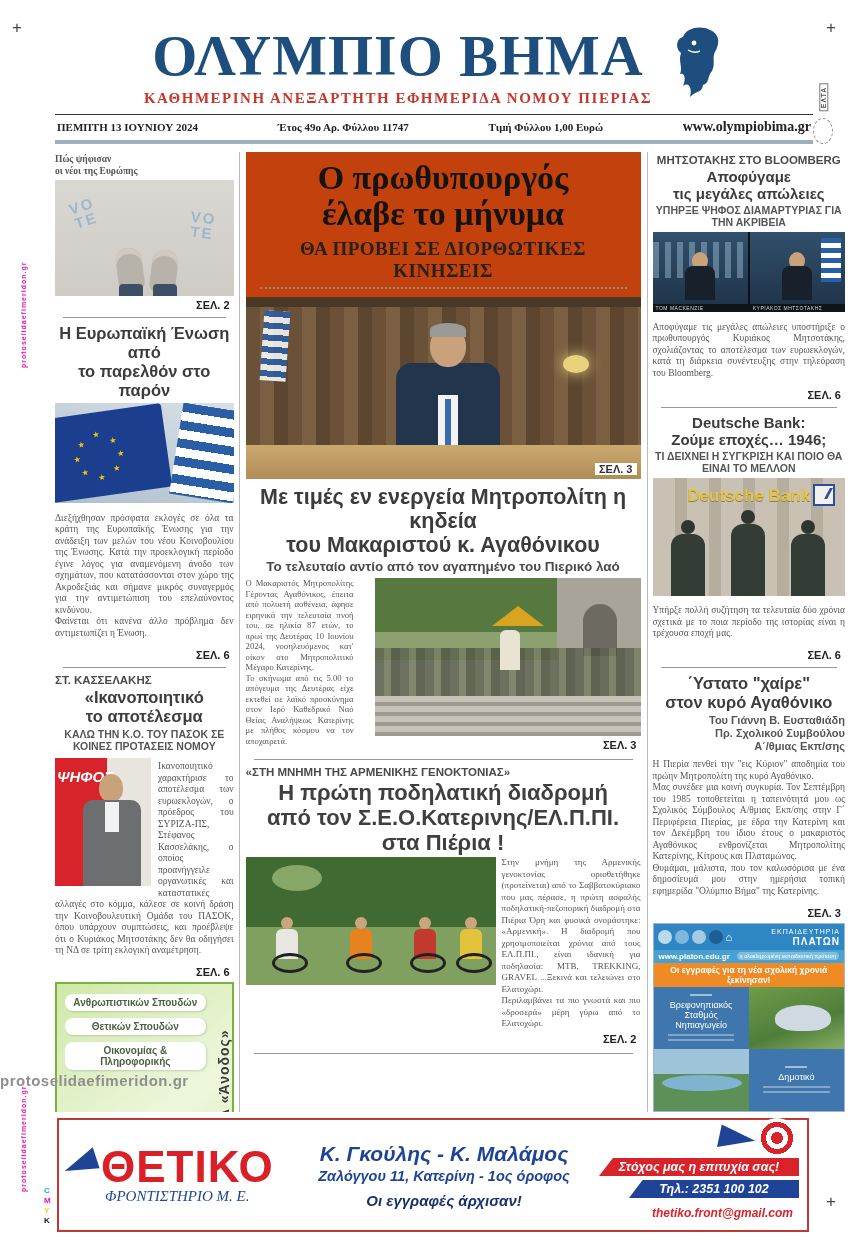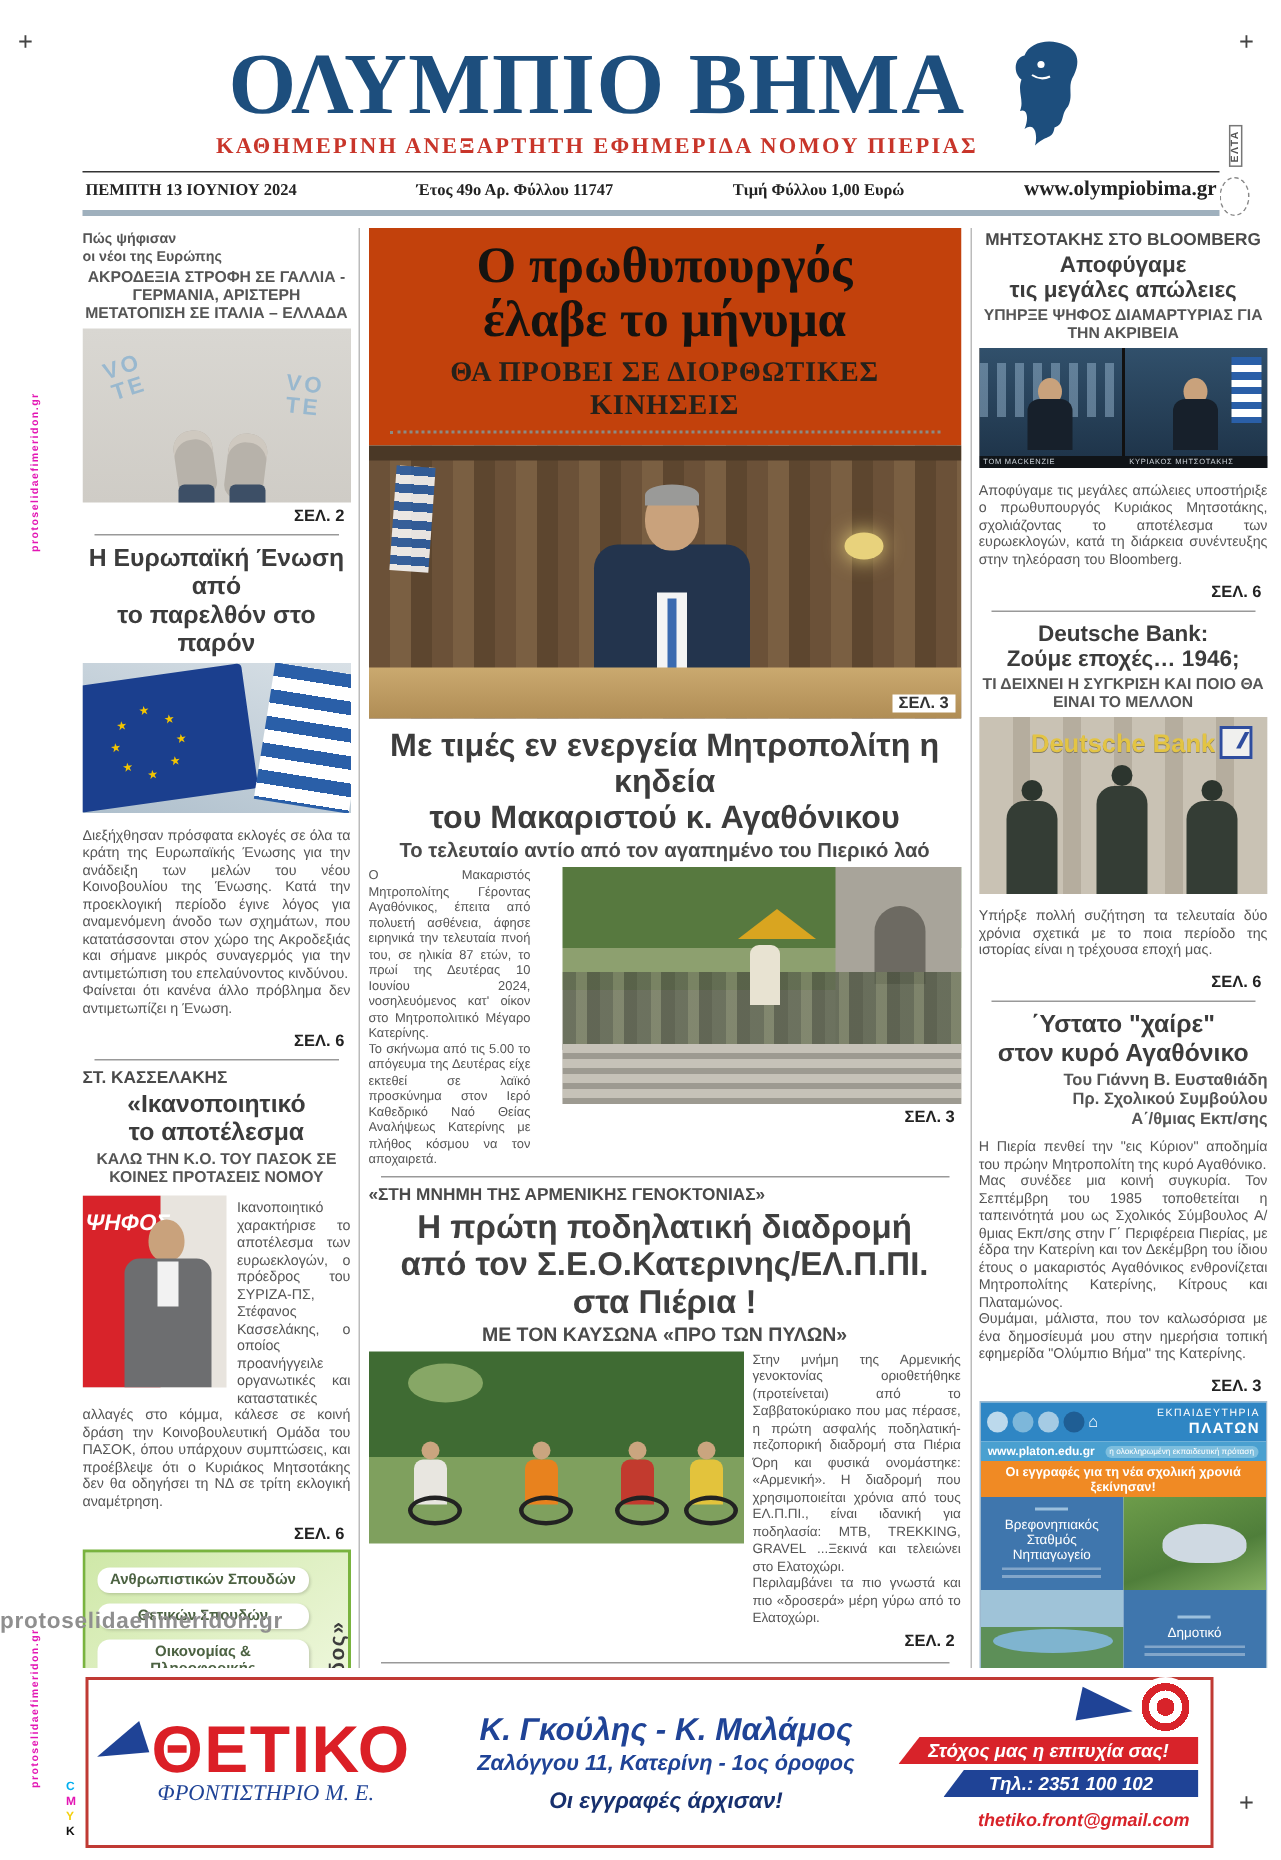--- a/index.html
+++ b/index.html
@@ -37,21 +37,21 @@
   .col-l{width:180px;border-right:1px solid #bbb;padding-right:5px;}
   .col-c{width:398px;}
   .col-r{width:194px;border-left:1px solid #bbb;padding-left:5px;}
   .sep{border:none;border-top:1px solid #999;margin:6px 8px;}
   
   .t-lg{font-weight:bold;color:#3c3c3c;text-align:center;margin:2px 0;}
   .t-17{font-size:16.5px;line-height:19px;}
   .t-15{font-size:15px;line-height:17px;}
   .sub{font-weight:bold;color:#555;text-align:center;font-size:10.5px;line-height:12px;margin:2px 0 4px;}
   .kick{font-weight:bold;color:#4a4a4a;font-size:11.5px;margin:2px 0;}
-  .body{font-size:9.5px;line-height:11.5px;color:#555;text-align:justify;white-space:pre-line;}
+  .body{font-size:9.5px;line-height:11.5px;color:#555;text-align:justify;white-space:pre-line;font-family:Liberation Serif, serif;}
   .pref{font-weight:bold;font-size:11px;color:#222;text-align:right;margin:3px 4px 2px 0;}
   .byline{font-weight:bold;color:#555;font-size:11px;text-align:right;line-height:13px;}
   
   .photo{position:relative;overflow:hidden;margin:3px 0;}
   
   .ph-vote{height:116px;background:linear-gradient(180deg,#d9d7d2,#cfccc6);}
   .vote-w{position:absolute;color:#8fb4cf;font-weight:bold;font-size:15px;opacity:.85;
           letter-spacing:2px;white-space:pre-line;text-align:center;line-height:15px;}
   .shoe{position:absolute;width:26px;height:44px;background:#b7b2aa;border-radius:12px 12px 9px 9px;
         box-shadow:inset 0 6px 0 #cfc9c0;}
@@ -234,21 +234,20 @@
     </div>
     <div class="mast-rule"></div>
   </header>
 
   <main class="cols">
 
     <section class="col col-l">
       <article>
         <h3 class="t-lg t-17 body" style="white-space:pre-line">Πώς ψήφισαν
 οι νέοι της Ευρώπης</h3>
-        <p class="sub">ΑΚΡΟΔΕΞΙΑ ΣΤΡΟΦΗ ΣΕ ΓΑΛΛΙΑ - ΓΕΡΜΑΝΙΑ, ΑΡΙΣΤΕΡΗ ΜΕΤΑΤΟΠΙΣΗ ΣΕ ΙΤΑΛΙΑ – ΕΛΛΑΔΑ</p>
         <div class="photo ph-vote">
           <span class="vote-w" style="left:16px;top:18px;transform:rotate(-18deg);">VO
 TE</span>
           <span class="vote-w" style="right:18px;top:30px;transform:rotate(6deg);">VO
 TE</span>
           <div class="shoe" style="left:62px;bottom:4px;transform:rotate(-8deg);"></div>
           <div class="shoe" style="left:96px;bottom:2px;transform:rotate(7deg);"></div>
           <div class="jean" style="left:64px;bottom:-6px;"></div>
           <div class="jean" style="left:98px;bottom:-6px;"></div>
         </div>
@@ -348,21 +347,20 @@
             <div class="pref">ΣΕΛ. 3</div>
           </div>
         </div>
       </article>
       <hr class="sep">
 
       <article>
         <div class="kick">«ΣΤΗ ΜΝΗΜΗ ΤΗΣ ΑΡΜΕΝΙΚΗΣ ΓΕΝΟΚΤΟΝΙΑΣ»</div>
         <h2 class="bike-head" style="white-space:pre-line">Η πρώτη ποδηλατική διαδρομή
 από τον Σ.Ε.Ο.Κατερινης/ΕΛ.Π.ΠΙ. στα Πιέρια !</h2>
-        <div class="bike-sub">ΜΕ ΤΟΝ ΚΑΥΣΩΝΑ «ΠΡΟ ΤΩΝ ΠΥΛΩΝ»</div>
         <div class="bike-row">
           <div class="photo ph-bike" style="margin:0;">
             <div class="bike-sun"></div>
             <div class="rider" style="left:30px;background:#e8e6e0;"></div>
             <div class="rider" style="left:104px;background:#e8821e;"></div>
             <div class="rider" style="left:168px;background:#c23a2e;"></div>
             <div class="rider" style="left:214px;background:#e3c33c;"></div>
           </div>
           <div style="flex:1;">
             <div class="body" style="font-size:9px;">Στην μνήμη της Αρμενικής γενοκτονίας οριοθετήθηκε (προτείνεται) από το Σαββατοκύριακο που μας πέρασε, η πρώτη ασφαλής ποδηλατική-πεζοπορική διαδρομή στα Πιέρια Όρη και φυσικά ονομάστηκε: «Αρμενική». Η διαδρομή που χρησιμοποιείται χρόνια από τους ΕΛ.Π.ΠΙ., είναι ιδανική για ποδηλασία: MTB, TREKKING, GRAVEL ...Ξεκινά και τελειώνει στο Ελατοχώρι.

